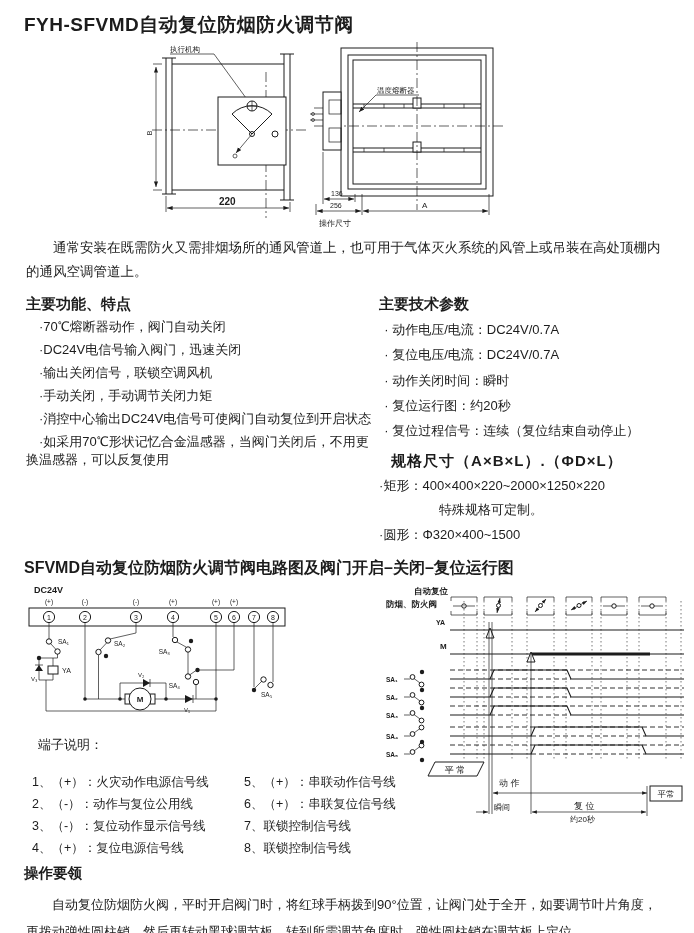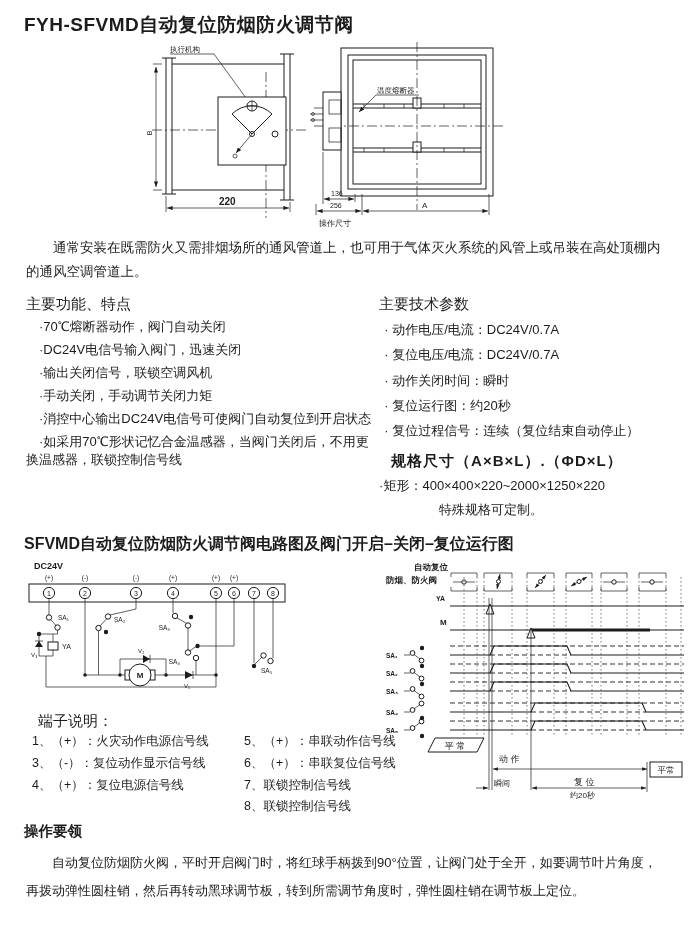--- a/index.html
+++ b/index.html
@@ -18,31 +18,31 @@
   .dt { stroke:#555555; stroke-width:0.8; fill:none; stroke-dasharray:1.5 2.5; }
   .dsh{ stroke:#1c1c1c; stroke-width:0.9; fill:none; stroke-dasharray:5 3; }
   .wf { stroke:#1c1c1c; stroke-width:1.1; fill:none; }
   .thick { stroke:#1c1c1c; stroke-width:3; fill:none; }
   .wh { fill:#ffffff; stroke:#1c1c1c; stroke-width:1; }
   .fl { fill:#1c1c1c; stroke:none; }
   .intro { margin:6px 26px 0 26px; font-size:13.5px; line-height:1.8; text-indent:2em; }
   .cols { display:flex; margin:6px 26px 0 26px; }
   .col-left { width:55%; }
   .col-right { width:45%; }
-  .sec-h { font-size:15px; font-weight:normal; margin:4px 0 4px 0; }
+  .sec-h { font-size:15px; font-weight:bold; margin:4px 0 4px 0; }
   .feat-item { font-size:13px; line-height:1.42; margin:4.5px 0; text-indent:1em; }
   .param-item { font-size:13px; line-height:1.42; margin:7px 0; text-indent:0.4em; }
   .size-h { font-size:15px; font-weight:bold; letter-spacing:1px; margin:11px 0 3px 12px; }
   .size-item { font-size:13px; line-height:1.42; margin:6px 0; }
   .size-sub { margin-left:4.6em; }
   .diagram-h { font-size:16px; font-weight:bold; margin:8px 0 3px 24px; }
   .diagrams { display:flex; margin-left:26px; }
   .dia-left { width:358px; }
   .notes { margin-top:2px; }
-  .notes-h { font-size:15px; margin:2px 0 0 12px; }
+  .notes-h { font-size:13px; margin:2px 0 18px 12px; }
   .notes-grid { display:flex; }
   .notes-col1 { width:218px;margin-left:6px; }
   .notes-col2 { width:140px; }
   .note-item { font-size:12.5px; line-height:1.75; white-space:nowrap; }
   .op-h { font-size:14.5px; font-weight:bold; margin:4px 0 0 24px; }
   .op-p { margin:8px 26px 0 26px; font-size:13px; line-height:2.1; text-indent:2em; }
 </style>
 </head>
 <body>
 
@@ -113,32 +113,33 @@
 <div class="intro">通常安装在既需防火又需排烟场所的通风管道上，也可用于气体灭火系统的风管上或吊装在高处顶棚内的通风空调管道上。</div>
 
 <div class="cols">
   <div class="col-left">
     <div class="sec-h">主要功能、特点</div>
     <div class="feat-item">·70℃熔断器动作，阀门自动关闭</div>
     <div class="feat-item">·DC24V电信号输入阀门，迅速关闭</div>
     <div class="feat-item">·输出关闭信号，联锁空调风机</div>
     <div class="feat-item">·手动关闭，手动调节关闭力矩</div>
     <div class="feat-item">·消控中心输出DC24V电信号可使阀门自动复位到开启状态</div>
-    <div class="feat-item">·如采用70℃形状记忆合金温感器，当阀门关闭后，不用更换温感器，联锁控制信号线</div>
+    <div class="feat-item">·如采用70℃形状记忆合金温感器，当阀门关闭后，不用更换温感器，可以反复使用</div>
   </div>
   <div class="col-right">
     <div class="sec-h">主要技术参数</div>
     <div class="param-item">· 动作电压/电流：DC24V/0.7A</div>
     <div class="param-item">· 复位电压/电流：DC24V/0.7A</div>
     <div class="param-item">· 动作关闭时间：瞬时</div>
     <div class="param-item">· 复位运行图：约20秒</div>
     <div class="param-item">· 复位过程信号：连续（复位结束自动停止）</div>
     <div class="size-h">规格尺寸（A×B×L）.（ΦD×L）</div>
     <div class="size-item">·矩形：400×400×220~2000×1250×220</div>
     <div class="size-item size-sub">特殊规格可定制。</div>
+    <div class="size-item">·圆形：Φ320×400~1500</div>
   </div>
 </div>
 
 <div class="diagram-h">SFVMD自动复位防烟防火调节阀电路图及阀门开启–关闭–复位运行图</div>
 
 <div class="diagrams">
   <div class="dia-left">
 
     <svg width="340" height="152" viewBox="0 0 340 152">
       <text x="8" y="11" font-size="9" font-weight="bold">DC24V</text>
@@ -231,20 +232,21 @@
         <circle class="fl" cx="140" cy="117" r="1.8"></circle>
         <circle class="fl" cx="190" cy="117" r="1.8"></circle>
       </g>
     </svg>
 
     <div class="notes">
       <div class="notes-h">端子说明：</div>
       <div class="notes-grid">
         <div class="notes-col1">
           <div class="note-item">1、（+）：火灾动作电源信号线</div>
+          <div class="note-item">2、（-）：动作与复位公用线</div>
           <div class="note-item">3、（-）：复位动作显示信号线</div>
           <div class="note-item">4、（+）：复位电源信号线</div>
         </div>
         <div class="notes-col2">
           <div class="note-item">5、（+）：串联动作信号线</div>
           <div class="note-item">6、（+）：串联复位信号线</div>
           <div class="note-item">7、联锁控制信号线</div>
           <div class="note-item">8、联锁控制信号线</div>
         </div>
       </div>

